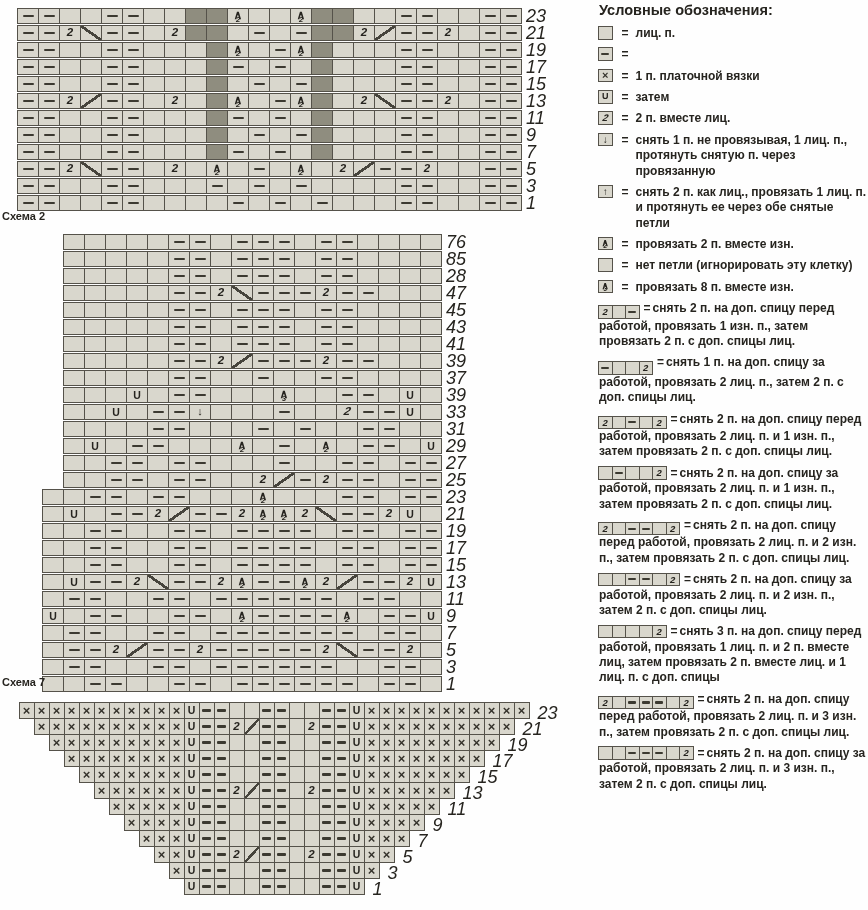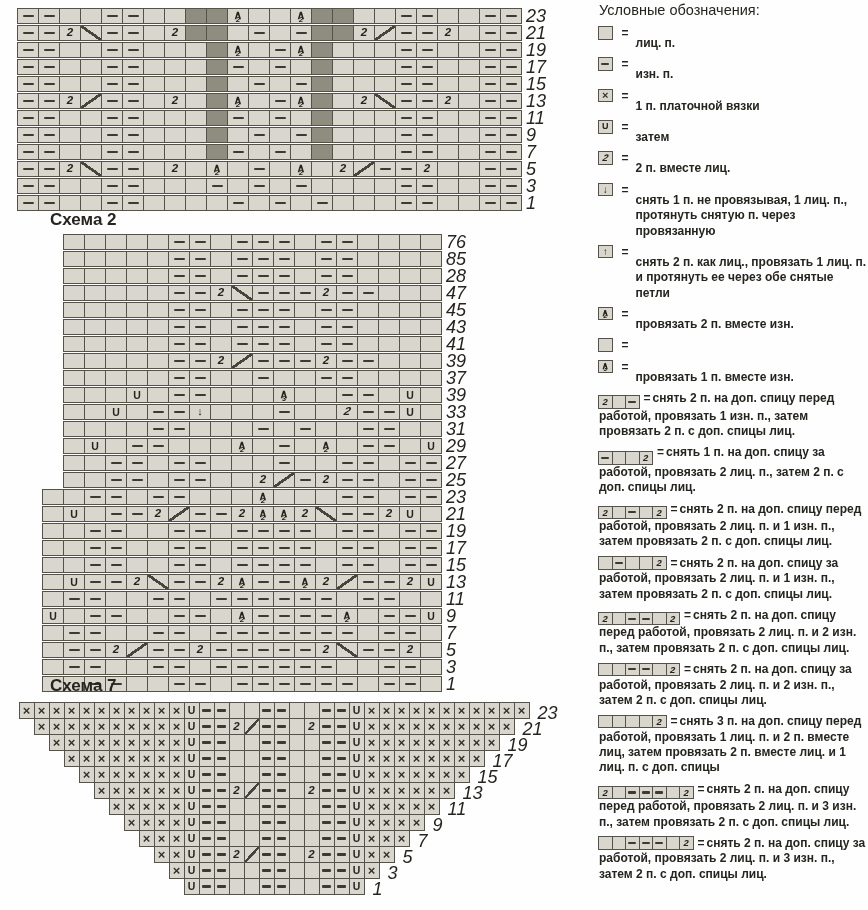--- a/index.html
+++ b/index.html
@@ -27,30 +27,30 @@
   .gu { font-size:10.5px; font-weight:700; line-height:1; }
   .g2 { font-size:11.5px; font-weight:700; font-style:italic; line-height:1; }
   .gk { font-size:11.5px; font-weight:700; display:inline-block; transform:skewX(-22deg); line-height:1; }
   .ga { font-size:11px; font-weight:700; line-height:1; }
   .ghat { position:relative; font-size:12px; font-weight:700; line-height:1; height:100%; width:100%;
           display:flex; align-items:flex-start; justify-content:center; }
   .ghat i { position:absolute; left:50%; transform:translateX(-50%); bottom:0px;
             font-size:7.5px; font-style:italic; font-weight:700; }
   .rnum { font-style:italic; font-weight:400; font-size:18px; margin-left:4px; line-height:1; }
   .c4 .rnum { position:absolute; top:2px; }
-  .chart-label { position:absolute; font-weight:700; font-size:17px;margin-left:48px; }
+  .chart-label { position:absolute; font-weight:700; font-size:11px; }
   #label-2 { left:2px; top:210px; }
   #label-4 { left:2px; top:676px; }
 
   
   #legend { position:absolute; left:599px; top:2px; width:268px; }
-  #legend h3 { margin:0 0 8px 0; font-size:14.5px; font-weight:400; }
+  #legend h3 { margin:0 0 8px 0; font-size:14.5px; font-weight:700; }
   .li { margin-bottom:6px; font-size:12px; font-weight:700; line-height:1.28; }
   .li.flex { display:flex; align-items:flex-start; gap:5px; }
-  .li.flex .txt { flex:1;margin-top:10px; }
+  .li.flex .txt { flex:1; }
   .sym { display:inline-flex; vertical-align:-3px; margin-right:3px; }
   .lc { box-sizing:border-box; width:14.5px; height:13.5px; margin-left:-1px;
         background:#d9d7cd; border:1px solid #55524a; flex:none;
         display:flex; align-items:center; justify-content:center; overflow:hidden; }
   .lc .bar { width:8px; height:2.2px; }
   .lc .gx { font-size:11px; } .lc .gu { font-size:9px; } .lc .g2,.lc .gk { font-size:9.5px; }
   .lc .ga { font-size:10px; }
   .lc .ghat { font-size:10px; } .lc .ghat i { font-size:6.5px; }
   .eq { font-weight:700; margin:0 2px 0 1px; }
 </style>
@@ -2589,21 +2589,20 @@
           <span class="eq">=</span>
           <span class="txt">лиц. п.</span>
         </div>
         <div class="li flex">
           <span class="sym">
             <span class="lc">
               <i class="bar"></i>
             </span>
           </span>
           <span class="eq">=</span>
-          <span class="txt">изн. п.</span>
         </div>
         <div class="li flex">
           <span class="sym">
             <span class="lc">
               <span class="gx">×</span>
             </span>
           </span>
           <span class="eq">=</span>
           <span class="txt">1 п. платочной вязки</span>
         </div>
@@ -2650,29 +2649,30 @@
             </span>
           </span>
           <span class="eq">=</span>
           <span class="txt">провязать 2 п. вместе изн.</span>
         </div>
         <div class="li flex">
           <span class="sym">
             <span class="lc dark"></span>
           </span>
           <span class="eq">=</span>
+          <span class="txt">нет петли (игнорировать эту клетку)</span>
         </div>
         <div class="li flex">
           <span class="sym">
             <span class="lc">
               <span class="ghat">∧<i>3</i></span>
             </span>
           </span>
           <span class="eq">=</span>
-          <span class="txt">провязать 1 п. вместе изн.</span>
+          <span class="txt">провязать 8 п. вместе изн.</span>
         </div>
         <div class="li"><span class="sym">
             <span class="lc">
               <span class="g2">2</span>
             </span>
             <span class="lc dd"></span>
             <span class="lc">
               <i class="bar"></i>
             </span>
           </span><span class="eq">=</span><span class="txt">снять 2 п. на доп. спицу перед работой, провязать 1 изн. п., затем провязать 2 п. с доп. спицы лиц.</span></div>

